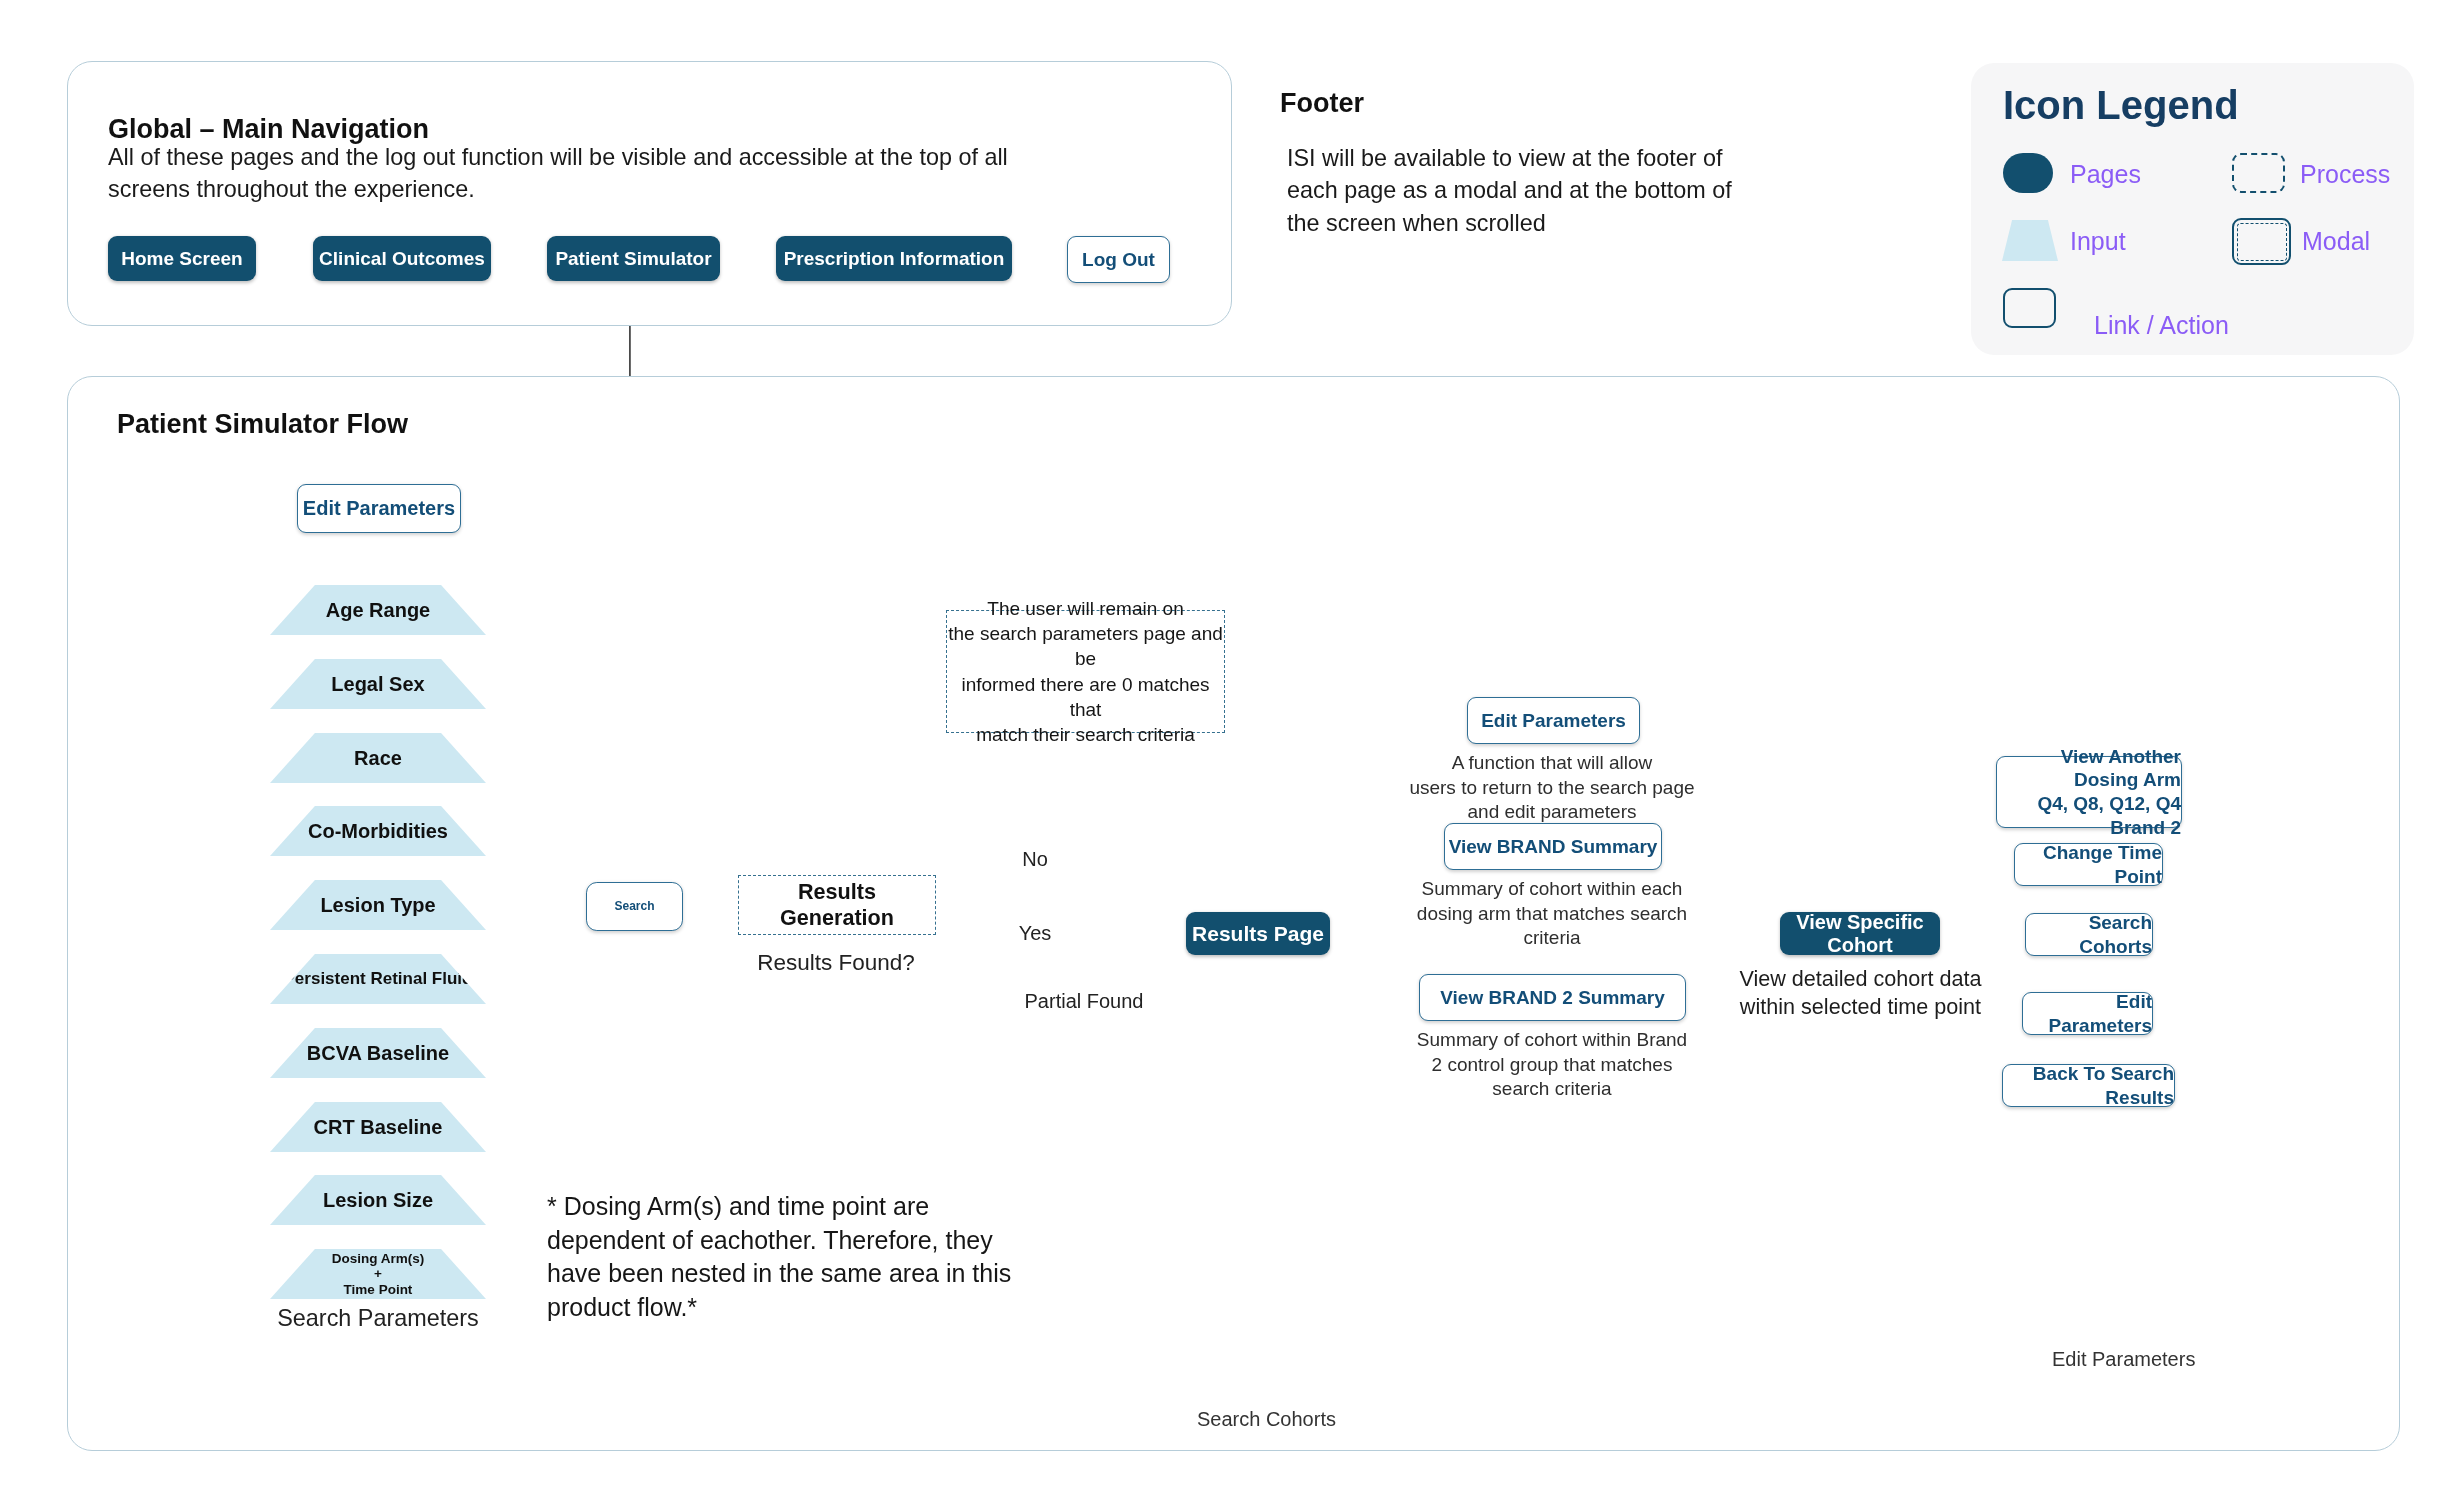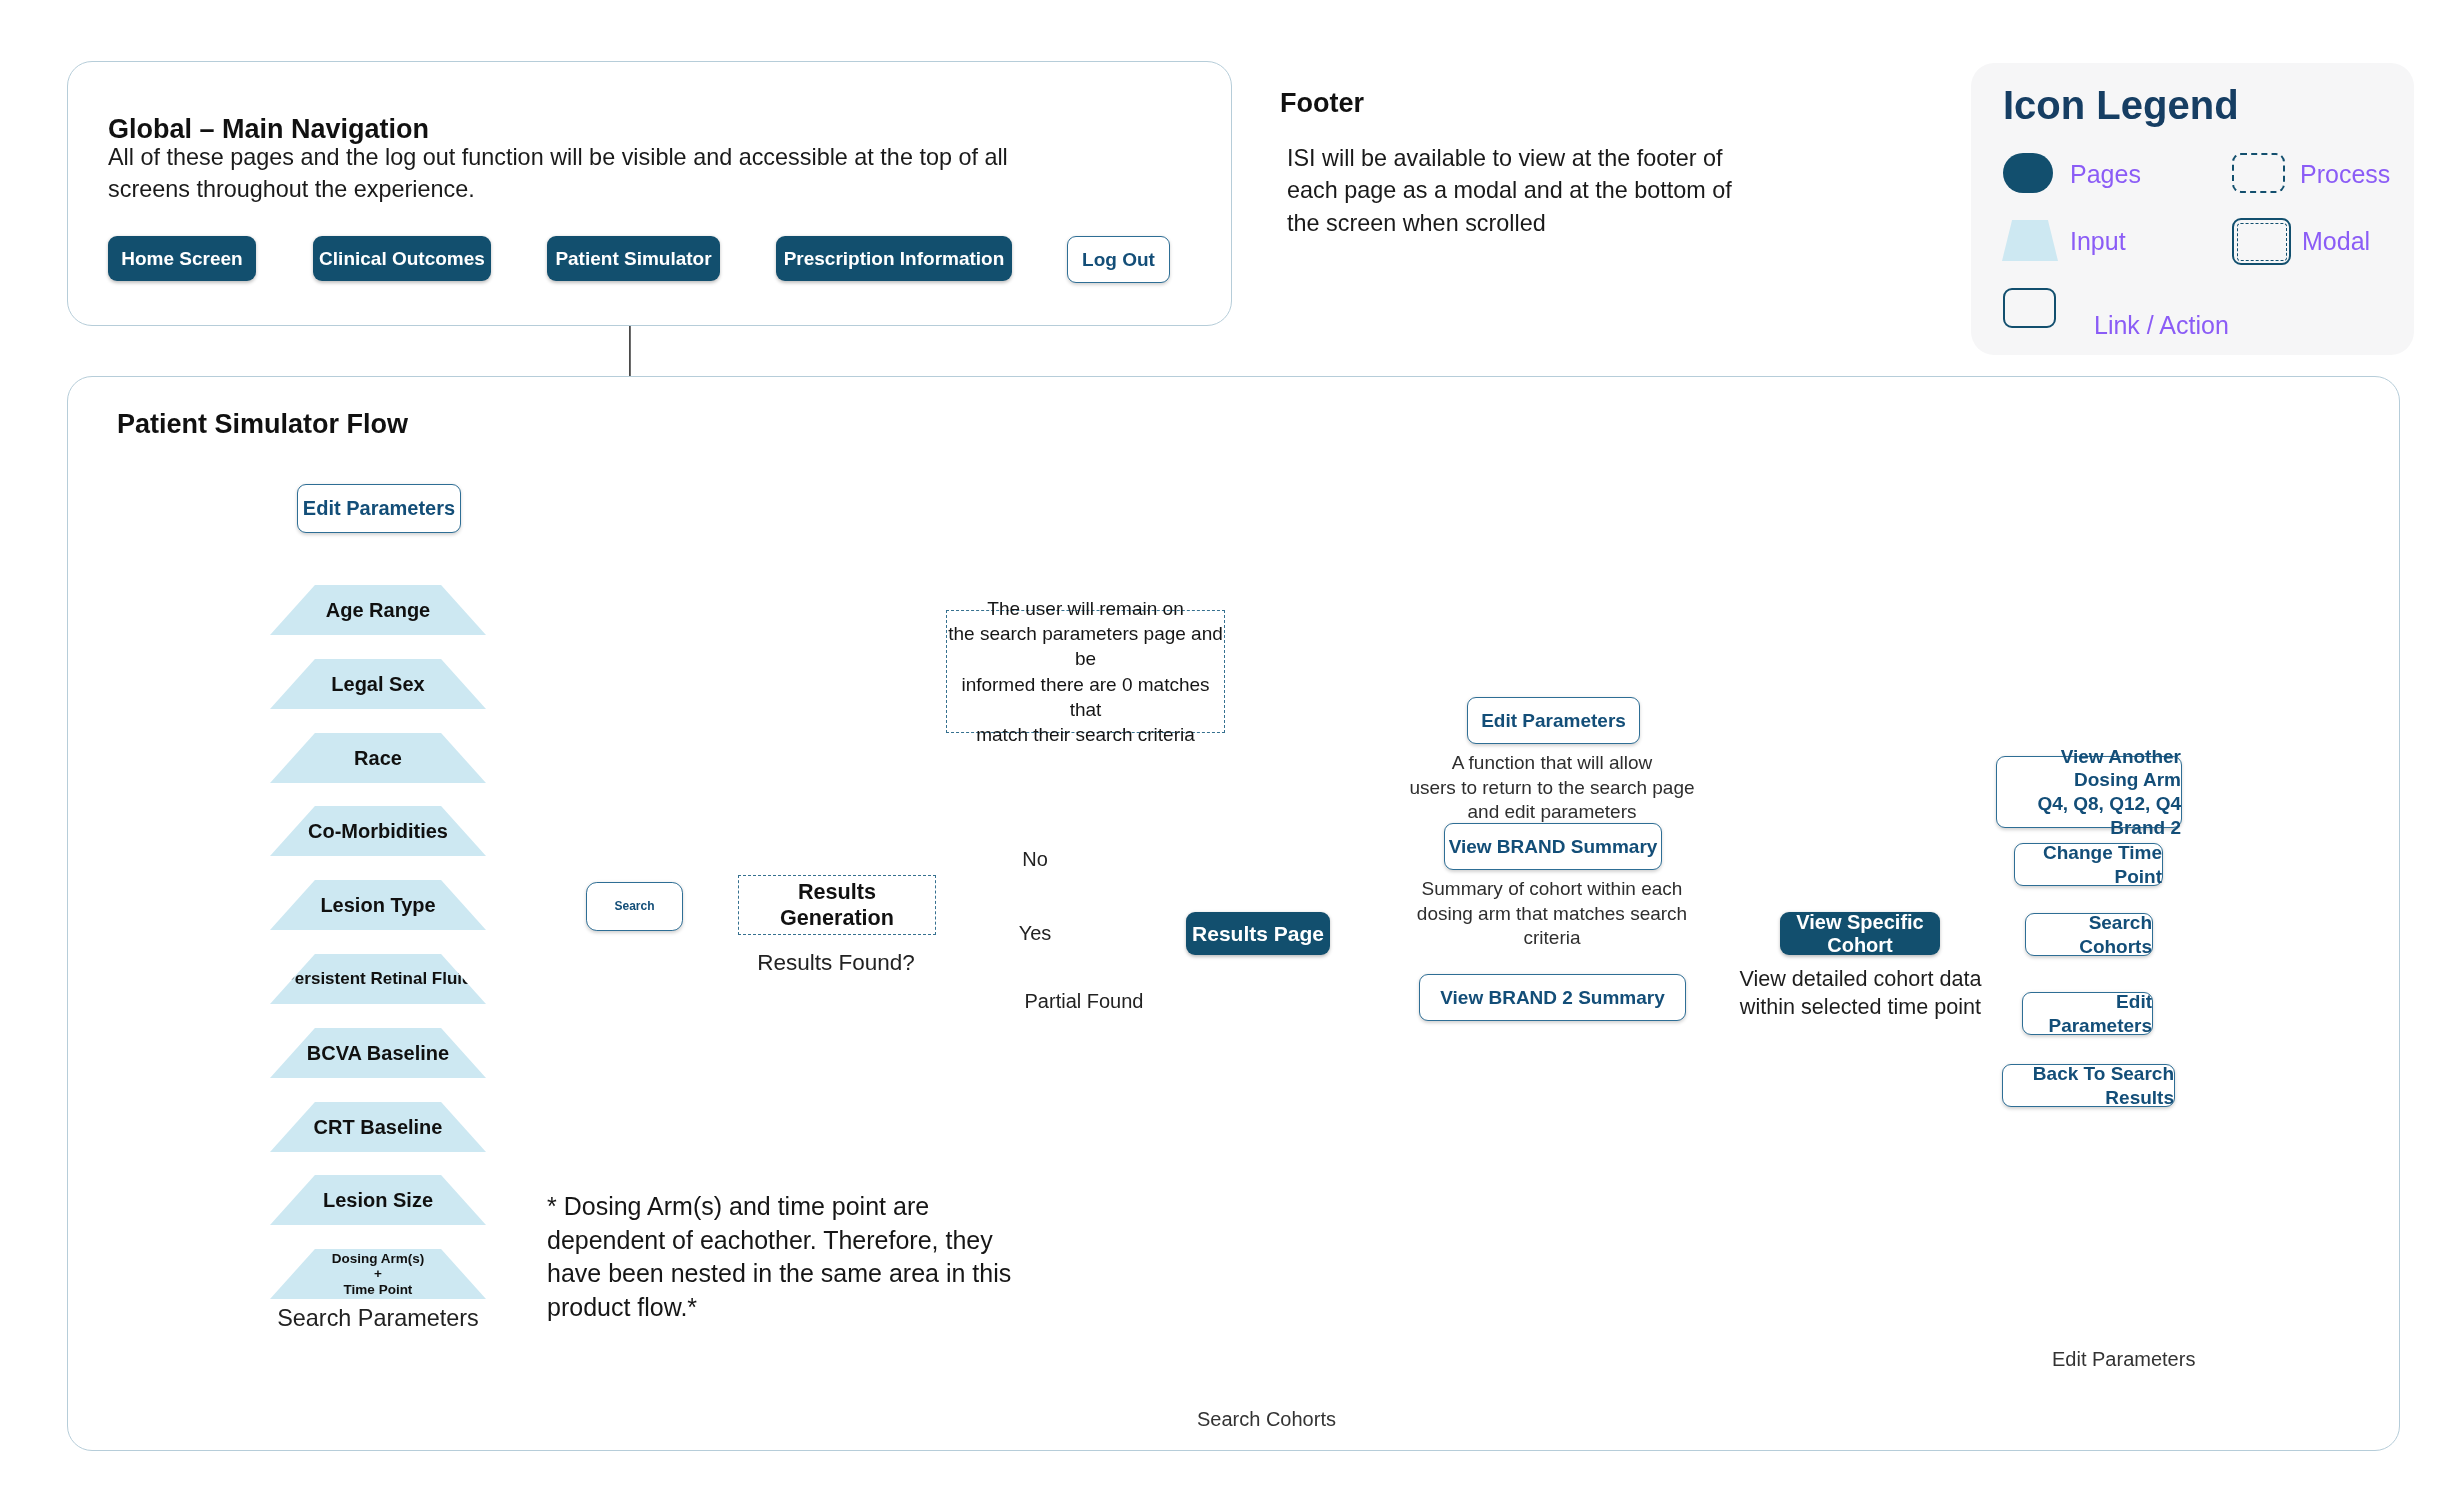--- a/index.html
+++ b/index.html
@@ -187,20 +187,23 @@
 
   <div class="action-node" style="left:1467px;top:697px;width:171px;height:45px;">Edit Parameters</div>
   <div class="caption" style="left:1399px;top:751px;width:306px;">A function that will allow
 users to return to the search page
 and edit parameters</div>
   <div class="action-node" style="left:1444px;top:823px;width:216px;height:45px;">View BRAND Summary</div>
   <div class="caption" style="left:1399px;top:877px;width:306px;">Summary of cohort within each
 dosing arm that matches search
 criteria</div>
   <div class="action-node" style="left:1419px;top:974px;width:265px;height:45px;">View BRAND 2 Summary</div>
+  <div class="caption" style="left:1399px;top:1028px;width:306px;">Summary of cohort within Brand
+2 control group that matches
+search criteria</div>
 
   <div class="page-node" style="left:1780px;top:912px;width:160px;height:43px;font-size:20px;">View Specific Cohort</div>
   <div class="caption" style="left:1737px;top:965px;width:247px;font-size:21.6px;color:#1d1d1d;">View detailed cohort data
 within selected time point</div>
 
   <div class="action-node" style="left:1996px;top:756px;width:184px;height:70px;">View Another Dosing Arm
 Q4, Q8, Q12, Q4 Brand 2</div>
   <div class="action-node" style="left:2014px;top:843px;width:147px;height:41px;">Change Time Point</div>
   <div class="action-node" style="left:2025px;top:913px;width:126px;height:41px;">Search Cohorts</div>
   <div class="action-node" style="left:2022px;top:992px;width:129px;height:41px;">Edit Parameters</div>

